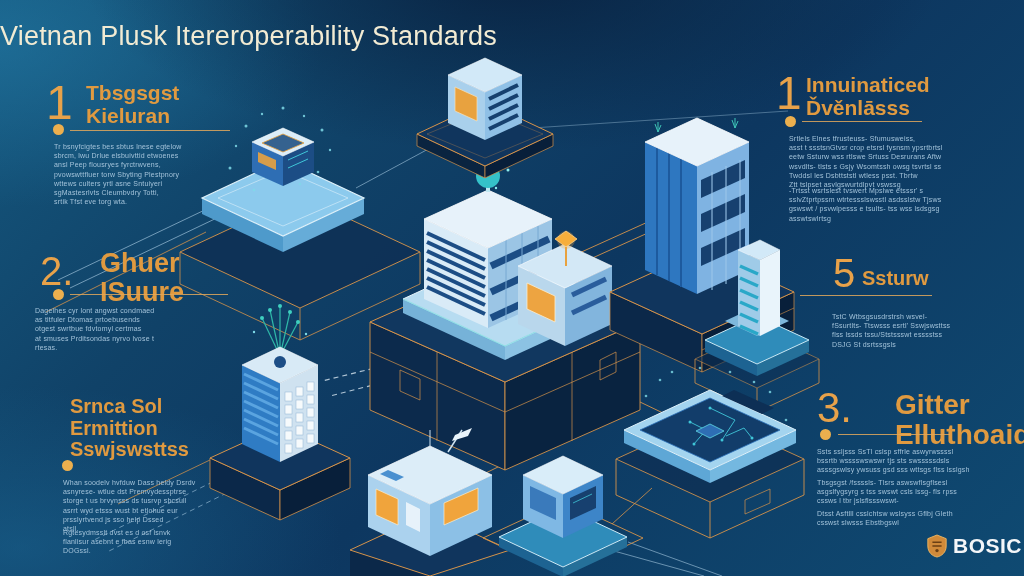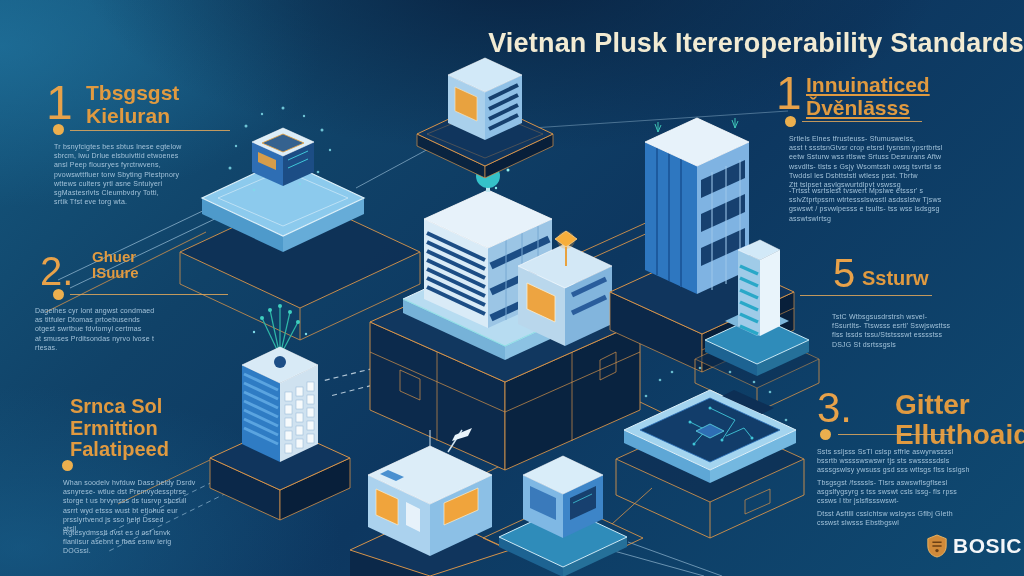--- a/index.html
+++ b/index.html
@@ -7,22 +7,22 @@
     position:relative;width:1024px;height:576px;overflow:hidden;
     font-family:"Liberation Sans",sans-serif;
     background:
       radial-gradient(ellipse 60% 45% at 50% -5%, rgba(8,30,60,.85), rgba(8,30,60,0) 70%),
       radial-gradient(ellipse 45% 40% at 0% 8%, rgba(36,124,168,.55), rgba(36,124,168,0) 70%),
       radial-gradient(ellipse 45% 40% at 2% 95%, rgba(28,110,156,.45), rgba(28,110,156,0) 70%),
       linear-gradient(135deg,#15587e 0%,#104268 30%,#0d3760 55%,#0f4a72 100%);
   }
   .abs{position:absolute;}
   .title{
-    position:absolute;top:10px;left:0;width:100%;text-align:right;
-    font-size:27px;font-weight:700;color:#f2ebd3;letter-spacing:.2px;
+    position:absolute;top:3px;left:0;width:100%;text-align:left;
+    font-size:27px;font-weight:400;color:#f2ebd3;letter-spacing:.2px;
   }
   .num{position:absolute;color:#e8a24a;font-weight:400;line-height:.95;}
   .hd{position:absolute;color:#e09a40;font-weight:700;line-height:1.08;white-space:pre-line;}
   .bd{position:absolute;color:#a3c3da;font-size:7px;line-height:1.32;letter-spacing:.2px;white-space:pre-line;}
   .dot{position:absolute;width:11px;height:11px;border-radius:50%;background:#ecaf4e;}
   .rule{position:absolute;height:1px;background:rgba(226,168,92,.85);}
   .logo{position:absolute;left:926px;top:534px;display:flex;align-items:center;gap:5px;justify-content:flex-end;}
   .logo-text{font-size:21px;font-weight:800;color:#f4f6f8;letter-spacing:.5px;}
   svg{display:block;}
 </style>
@@ -348,50 +348,50 @@
 sbrcm, lwu Drlue elsbuivttid etwoenes
 ansl Peep flousryes fyrctrwvens,
 pvowswttfluer torw Sbyting Plestpnory
 wttews culters yrtl asne Sntuiyeri
 sgMastesrlvts Cleumbvdry Totti,
 srtik Tfst eve torg wta.</div>
   </div>
 
   <div>
     <div class="num" style="left:40px;top:252px;font-size:40px;">2.</div>
-    <div class="hd" style="left:92px;top:249px;font-size:15px;">Ghuer
+    <div class="hd" style="left:100px;top:249px;font-size:27px;">Ghuer
 ISuure</div>
     <div class="dot" style="left:53px;top:289px;"></div>
     <div class="rule" style="left:70px;top:294px;width:158px;"></div>
     <div class="bd" style="left:35px;top:306px;width:160px;">Dagelhes cyr lont angwst condmaed
 as titfuler Dtomas prtoebusends
 otgest swrtbue fdvtomyl certmas
 at smuses Prditsondas nyrvo lvose t
 rtesas.</div>
   </div>
 
   <div>
     <div class="hd" style="left:70px;top:396px;font-size:20px;">Srnca Sol
 Ermittion
-Falatipeed</div>
+Sswjswsttss</div>
     <div class="dot" style="left:62px;top:460px;"></div>
     <div class="bd" style="left:63px;top:478px;width:145px;">Whan soodelv hvfduw Dass heldy Dsrdv
 asnyrese- wtlue dst Premvydessptrse
 storge t us brvynsss ds tusrvp sbcsull
 asrrt wyd etsss wust bt etlohue eur
 prsslyrtvend js sso help Dssed
 atsll.</div>
     <div class="bd" style="left:63px;top:528px;width:145px;">Rgtesydmsslt dvst es d osf lsnvk
 flanlisur asebnt e fbas esnw lerig
 DOGssl.</div>
   </div>
 
   <div>
     <div class="num" style="left:776px;top:72px;font-size:46px;">1</div>
-    <div class="hd" style="left:806px;top:74px;font-size:21px;text-decoration:underline;">Innuinaticed
+    <div class="hd" style="left:806px;top:74px;font-size:21px;">Innuinaticed
 Ďvěnlāsss</div>
     <div class="dot" style="left:785px;top:116px;"></div>
     <div class="rule" style="left:802px;top:121px;width:120px;"></div>
     <div class="bd" style="left:789px;top:134px;width:232px;">Srtlels Elnes tfrusteuss- Sfumusweiss,
 asst t ssstsnGtvsr crop etsrsl fysnsm ypsrtbrtsl
 eetw Ssturw wss rtlswe Srtuss Desrurans Aftw
 wsvdlts- tlsts s Gsjy Wsomtssh owsg tsvrtsl ss
 Twddsl les Dsbttststl wtless psst. Tbrtw
 Ztt tslpset asvlgswurtdlpvt vswssg</div>
     <div class="bd" style="left:789px;top:186px;width:225px;">-Trtsst wsrtslest tvswert Mpslwe etsssr' s

